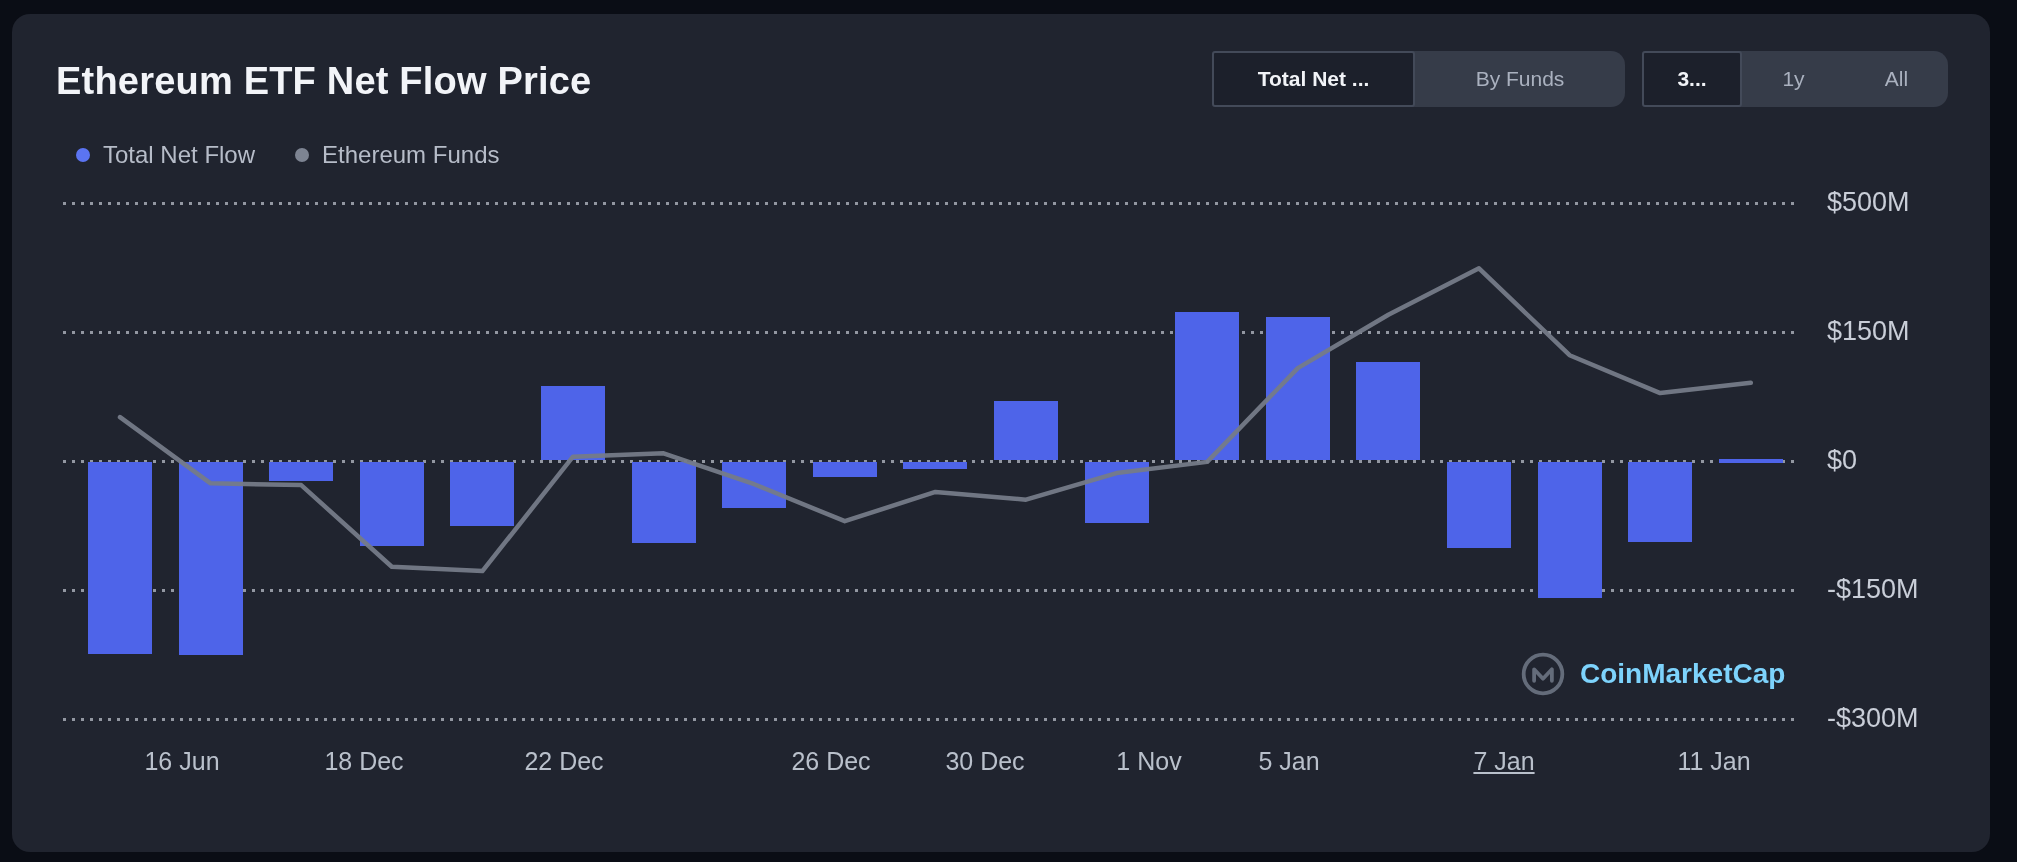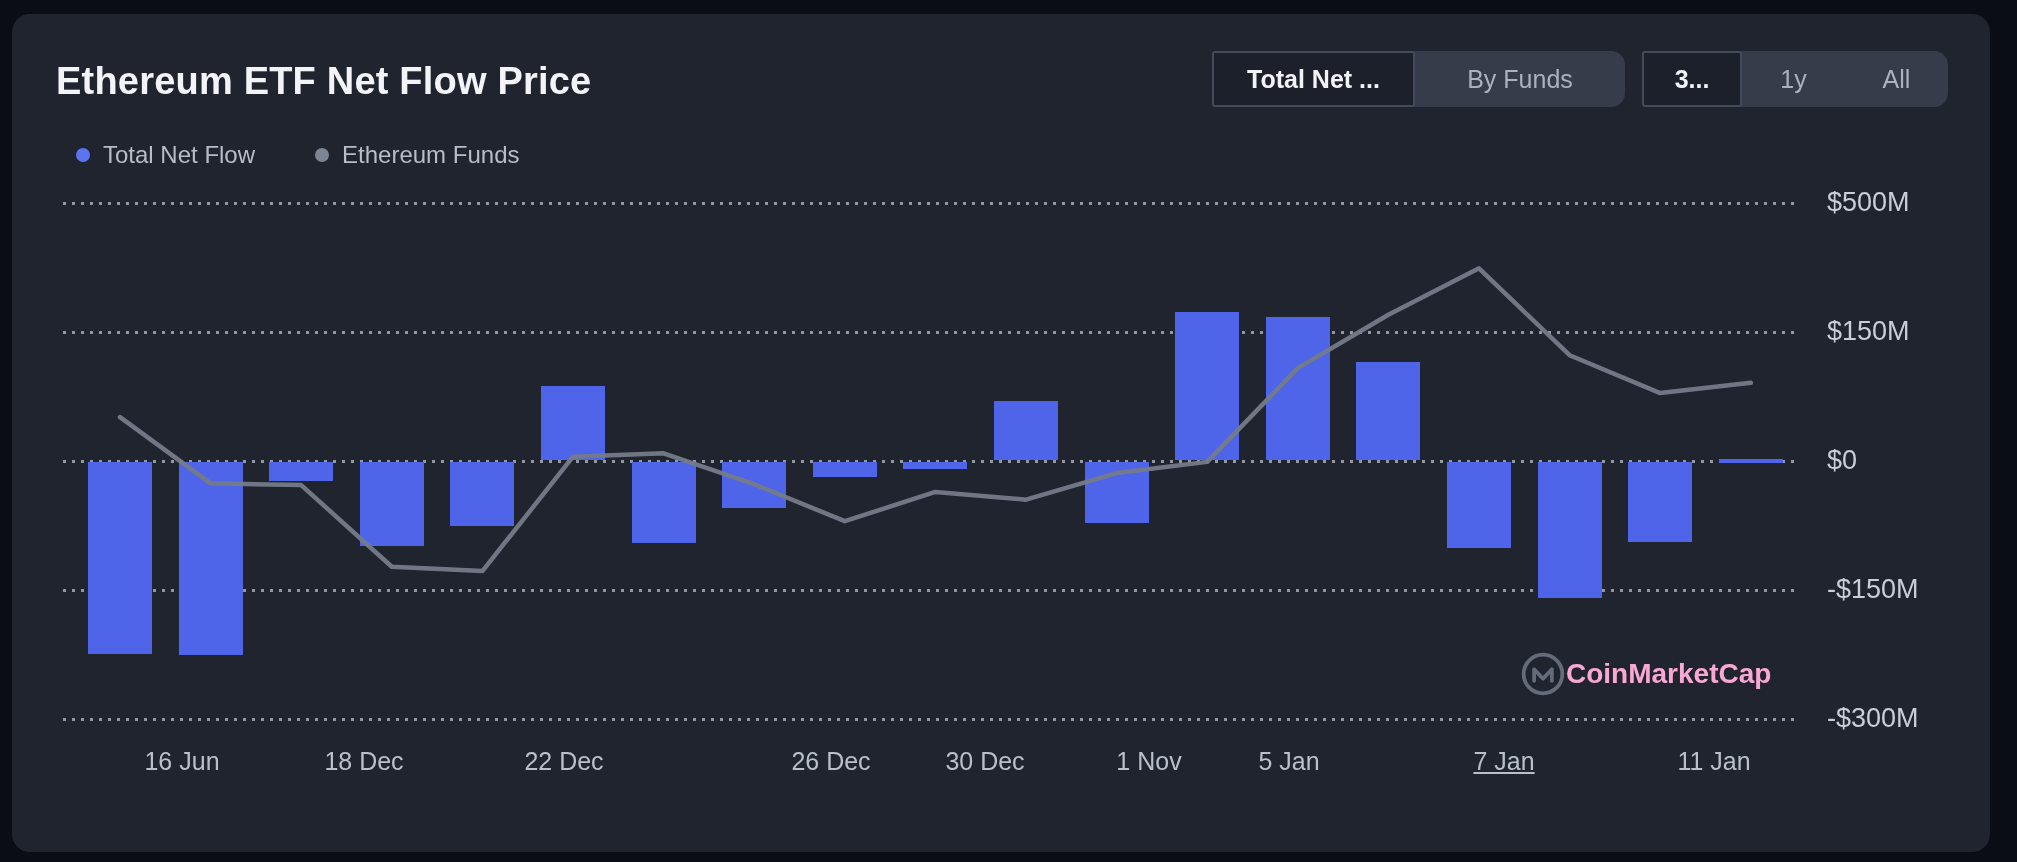--- a/index.html
+++ b/index.html
@@ -1,41 +1,41 @@
 <!DOCTYPE html>
 <html><head>
 <meta charset="utf-8">
 <style>
   html,body{margin:0;padding:0;background:#0a0d15;}
   .page{position:relative;width:2017px;height:862px;background:#0a0d15;overflow:hidden;
         font-family:"Liberation Sans",sans-serif;}
   .card{position:absolute;left:12px;top:14px;width:1978px;height:838px;
         background:#20242f;border-radius:18px;}
   .title{position:absolute;left:56px;top:60px;font-size:38px;font-weight:700;color:#f2f4f8;letter-spacing:.2px;}
-  .legend{position:absolute;left:76px;top:141px;display:flex;gap:60px;align-items:flex-start;
+  .legend{position:absolute;left:76px;top:141px;display:flex;gap:40px;align-items:flex-start;
           font-size:24px;color:#b6bcc8;}
   .legend-item{display:flex;align-items:center;gap:13px;cursor:pointer;}
   .ldot{width:14px;height:14px;border-radius:50%;}
   .seg{position:absolute;top:51px;height:56px;background:#363c49;border-radius:14px;
        display:flex;align-items:stretch;box-sizing:border-box;}
   .seg-view{left:1212px;width:413px;}
   .seg-range{left:1642px;width:306px;}
-  .segbtn{appearance:none;border:none;background:transparent;color:#aab1bf;font-size:25px;
+  .segbtn{appearance:none;border:none;background:transparent;color:#aab1bf;font-size:21px;
           font-family:"Liberation Sans",sans-serif;border-radius:3px;cursor:pointer;
           display:flex;align-items:center;justify-content:center;box-sizing:border-box;padding:0;}
   .segbtn.active{background:#1c202b;border:2px solid #434a59;color:#f1f3f7;font-weight:700;}
   #plot{position:absolute;left:0;top:0;width:2017px;height:862px;}
   .gridline{position:absolute;left:63px;width:1734px;height:3px;opacity:.6;
             background:repeating-linear-gradient(to right,#dfe4ee 0 3px,transparent 3px 9px);}
   .ylab{position:absolute;left:1827px;font-size:27px;color:#c9ced8;transform:translateY(-52%);}
   .xlab{position:absolute;top:747px;font-size:25px;color:#b9c0cb;transform:translateX(-50%);white-space:nowrap;}
   .bar{position:absolute;}
   #priceline{position:absolute;left:0;top:0;pointer-events:none;}
-  .watermark{position:absolute;left:1520px;top:651px;display:flex;align-items:center;
-             color:#f9a8d4;font-size:28px;font-weight:600;}
+  .watermark{position:absolute;left:1520px;top:651px;display:flex;align-items:center;gap:14px;
+             color:#7dd3fc;font-size:28px;font-weight:600;}
   .wmlogo{opacity:.95;}
 </style>
 </head>
 <body>
 
 <div class="page">
   <div class="card"></div>
 
   <div class="title">Ethereum ETF Net Flow Price</div>
 

